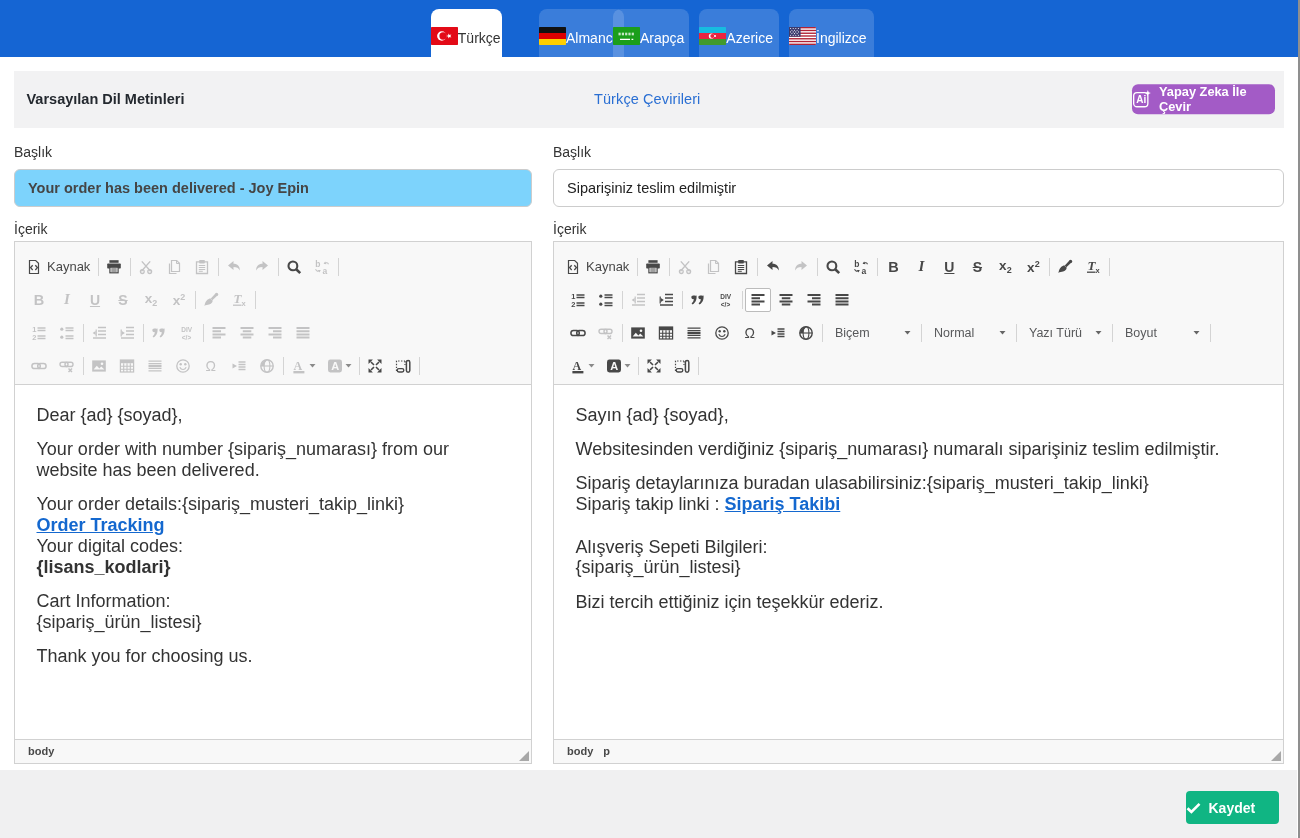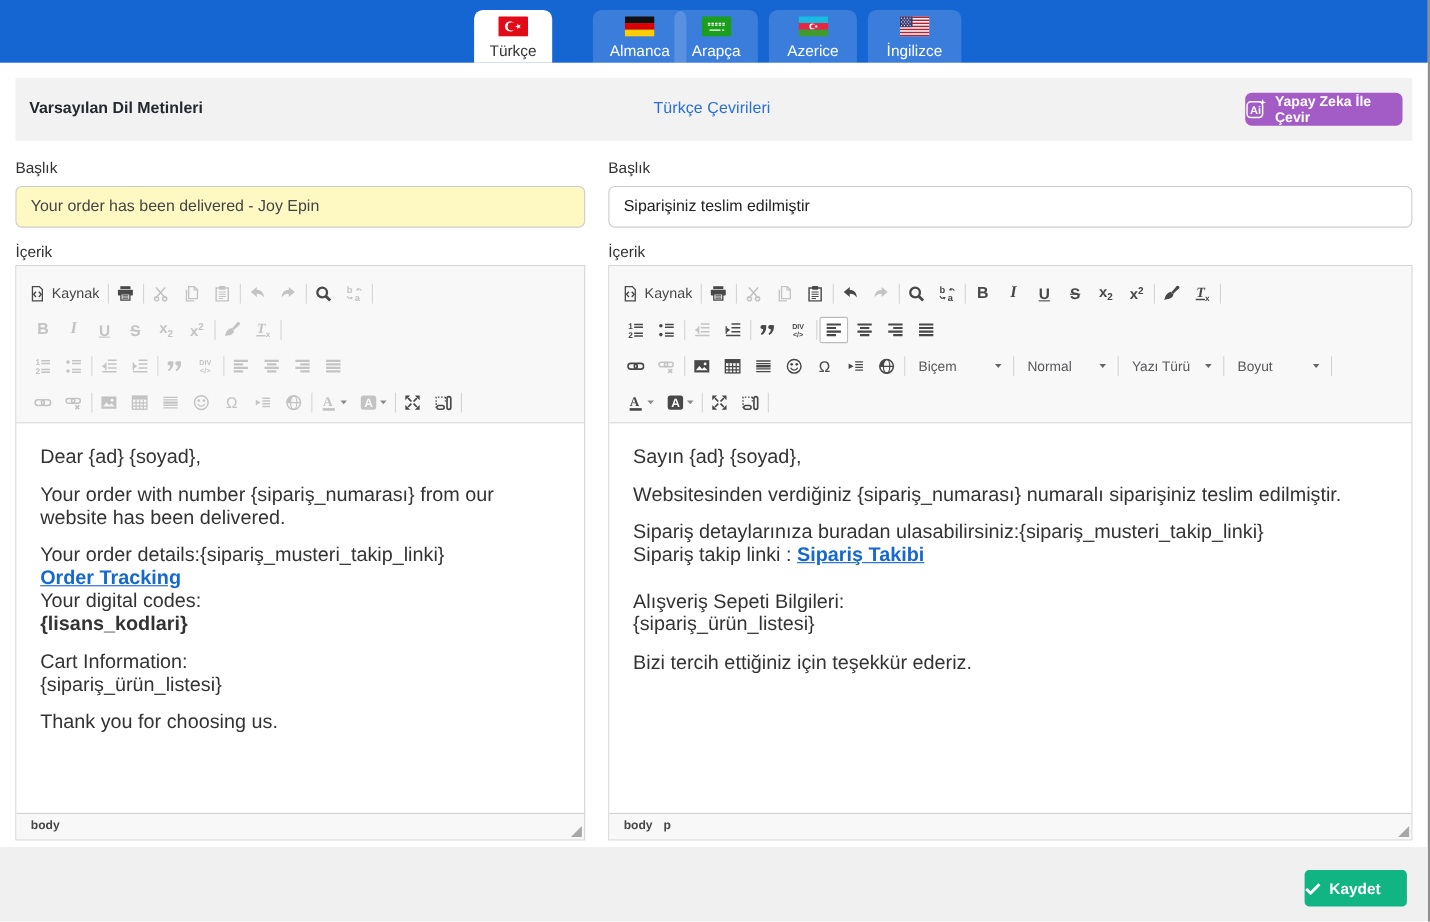--- a/index.html
+++ b/index.html
@@ -1,34 +1,34 @@
 <!DOCTYPE html>
 <html><head><meta charset="utf-8">
 <style>
 * { margin:0; padding:0; box-sizing:border-box; }
 html,body { width:1300px; height:838px; overflow:hidden; }
 body { font-family:"Liberation Sans", sans-serif; background:#fff; position:relative; }
 .topbar { position:absolute; left:0; top:0; width:1298px; height:57px; background:#1565d3; }
 .tab { position:absolute; top:9px; height:48px; border-radius:8px 8px 0 0; background:rgba(255,255,255,0.16); color:#fff;
-  display:flex; flex-direction:column; align-items:center; padding-top:5px; }
+  display:flex; flex-direction:row; align-items:center; padding-top:5px; }
 .tab.active { background:#fff; color:#333; }
 .tab .flag { width:27px; height:20px; border-radius:2px; overflow:hidden; display:block; }
 .tab .lbl { font-size:14px; margin-top:4px; white-space:nowrap; }
 .ghead { position:absolute; left:14px; top:71px; width:1269.5px; height:56.5px; background:#f2f2f3; }
 .ghead .t1 { position:absolute; left:12.5px; top:50%; transform:translateY(-50%); font-size:14.5px; font-weight:700; color:#24292f; }
 .ghead .t2 { position:absolute; left:540px; top:50%; transform:translateY(-50%); font-size:14.5px; font-weight:400; color:#2a6fd3; letter-spacing:0.1px;margin-left:40px; }
 .aibtn { position:absolute; right:8.5px; top:50%; transform:translateY(-50%); height:29.5px; width:143px; background:#a35bc6; border-radius:6px;
   color:#fff; display:flex; align-items:center; justify-content:center; padding:0 4px 0 0; font-size:12.8px; font-weight:bold; }
 .aibtn svg { margin-right:7px; }
 .col-l { position:absolute; left:14px; width:517.5px; }
 .col-r { position:absolute; left:553px; width:730.5px; }
 .flabel { position:absolute; top:144px; font-size:14px; color:#333; }
 .finput { position:absolute; top:168.5px; height:38.5px; width:100%; border:1px solid #ccc; border-radius:6px;
   font-size:14.5px; color:#222; display:flex; align-items:center; padding:0 13px; background:#fff; }
-.finput.ro { background:#fef9c3; color:#454545; }
+.finput.ro { background:#7dd3fc; color:#454545;font-weight:bold; }
 .clabel { position:absolute; top:220.5px; font-size:14px; color:#333; }
 .editor { position:absolute; top:241px; width:100%; border:1px solid #d1d1d1; height:523px; border-radius:0; }
 .toolbar { background:#f8f8f8; border-bottom:1px solid #d1d1d1; padding:8px 6px 1px 10px; height:143px; }
 .trow { display:flex; align-items:center; height:33px; }
 .tbtn { width:28px; height:26px; display:flex; align-items:center; justify-content:center; color:#484848; flex:none; }
 .tbtn.dis { color:#c3c3c4; }
 .tbtn.pressed { background:#fff; border:1px solid #bcbcbc; border-radius:2px; width:26px; height:24px; margin:0 1px; }
 .tsep { width:1px; height:18px; background:#d4d4d4; margin:0 1.5px; flex:none; }
 .tsrc { display:flex; align-items:center; color:#484848; padding:0 6px 0 1px; }
 .tsrc .txt { font-size:13px; margin-left:5px; color:#484848; }

